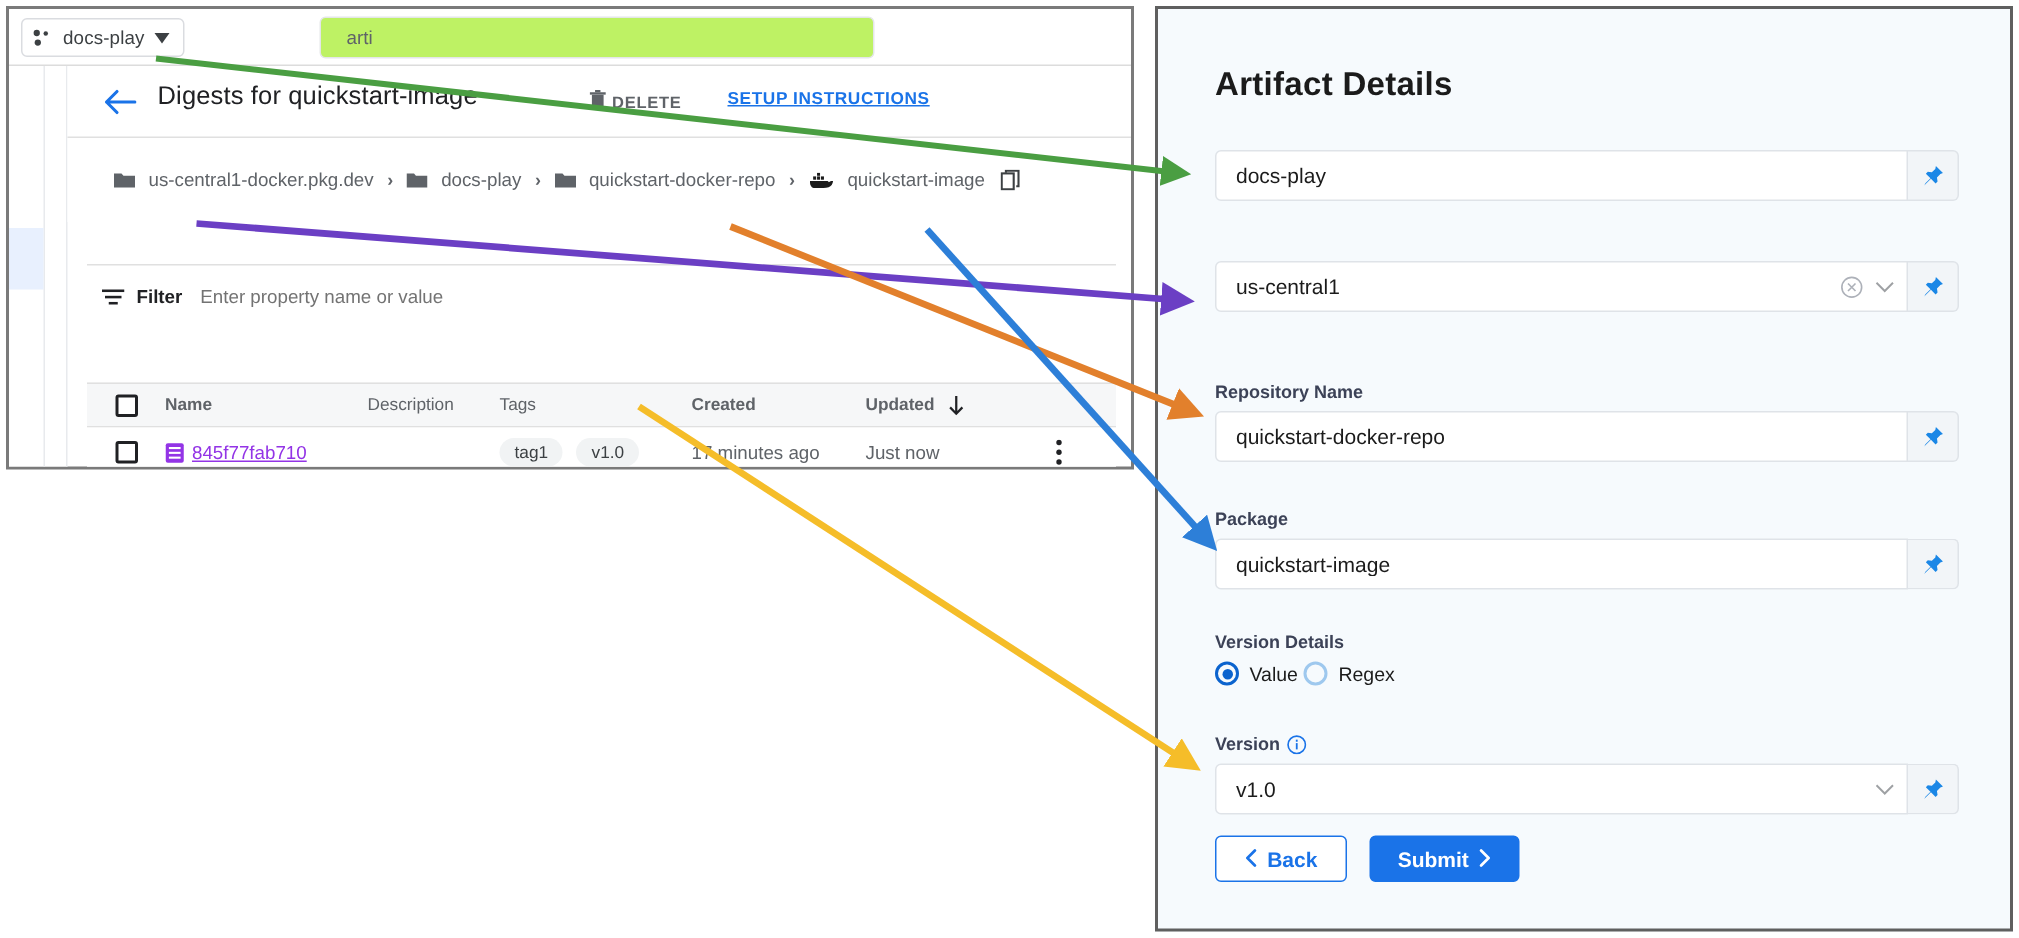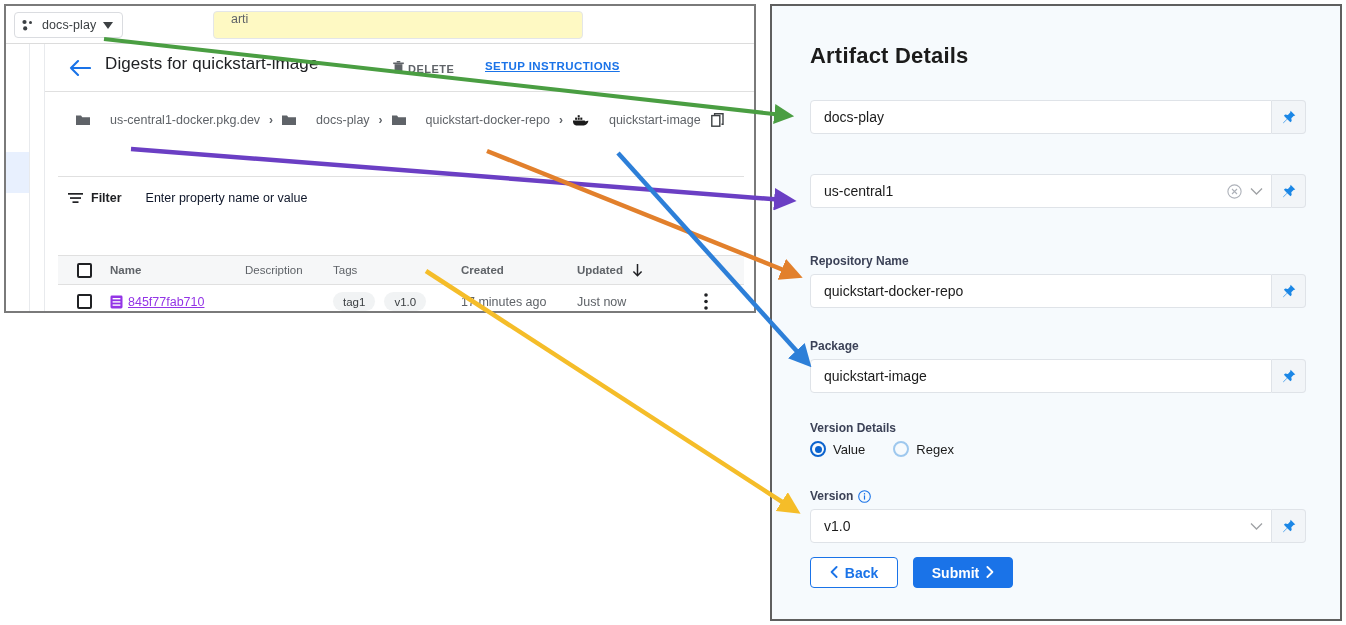--- a/index.html
+++ b/index.html
@@ -61,26 +61,26 @@
   .caret-down {
     width: 0; height: 0;
     border-left: 5.5px solid transparent;
     border-right: 5.5px solid transparent;
     border-top: 7px solid #3c4043;
   }
   .search-box {
     position: absolute;
     left: 207px; top: 5px;
     width: 370px; height: 28px;
-    background: #fef9c3;
+    background: #bef264;
     border: 1px solid #e4e6e8;
     border-radius: 4px;
     box-sizing: border-box;
     display: flex;
-    align-items: flex-start;
+    align-items: center;
     padding-left: 17px;
   }
   .search-box .txt { font-size: 12.5px; color: #5f6368; }
 
   
   .left-rail {
     position: absolute;
     left: 0; top: 38px;
     width: 24px; height: 271px;
     background: #fff;
@@ -151,21 +151,21 @@
     left: 39px; top: 86px;
     width: 713px; height: 56px;
     box-sizing: border-box;
     display: flex;
     align-items: center;
     padding-left: 31px;
     gap: 0;
     background: #fff;
   }
   .crumb {
-    display: flex; align-items: center; gap: 20px;
+    display: flex; align-items: center; gap: 9px;
     font-size: 12.5px;
     color: #5f6368;
   }
   .crumb-sep {
     margin: 0 9px;
     color: #5f6368;
     font-size: 12px;
     font-weight: bold;
   }
   .folder-icon { width: 14px; height: 12px; display: block; }
@@ -179,21 +179,21 @@
     width: 686px; height: 43px;
     border-top: 1px solid #e0e0e0;
     box-sizing: border-box;
     display: flex;
     align-items: center;
     padding-left: 10px;
     background: #fff;
   }
   .filter-icon { width: 15px; height: 12px; display: block; margin-right: 8px; }
   .filter-label { font-size: 12.5px; color: #202124; font-weight: bold; }
-  .filter-placeholder { font-size: 12.5px; color: #0f172a; margin-left: 24px; }
+  .filter-placeholder { font-size: 12.5px; color: #737373; margin-left: 12px; }
 
   
   .tbl {
     position: absolute;
     left: 52px; top: 213px;
     width: 686px;
     background: #fff;
     margin-top: 36px;
   }
   .tbl-head {
@@ -319,21 +319,21 @@
     display: flex;
     align-items: center;
     justify-content: center;
   }
   .pin-icon { width: 14px; height: 14px; display: block; }
   .clear-icon { width: 15px; height: 15px; display: block; opacity: .55;}
   .chev-icon { width: 13px; height: 9px; display: block; opacity: .6;}
   .info-icon { width: 13px; height: 13px; display:block; }
 
   .radio-group {
-    display: flex; align-items: center; gap: 28px;
+    display: flex; align-items: center; gap: 4px;
     margin-top: 2px;
   }
   .radio-item { display: flex; align-items: center; gap: 7px; }
   .radio-outer {
     width: 16px; height: 16px;
     border-radius: 50%;
     box-sizing: border-box;
     display: flex; align-items: center; justify-content: center;
   }
   .radio-outer.on  { border: 2.5px solid #0b63ce; }

